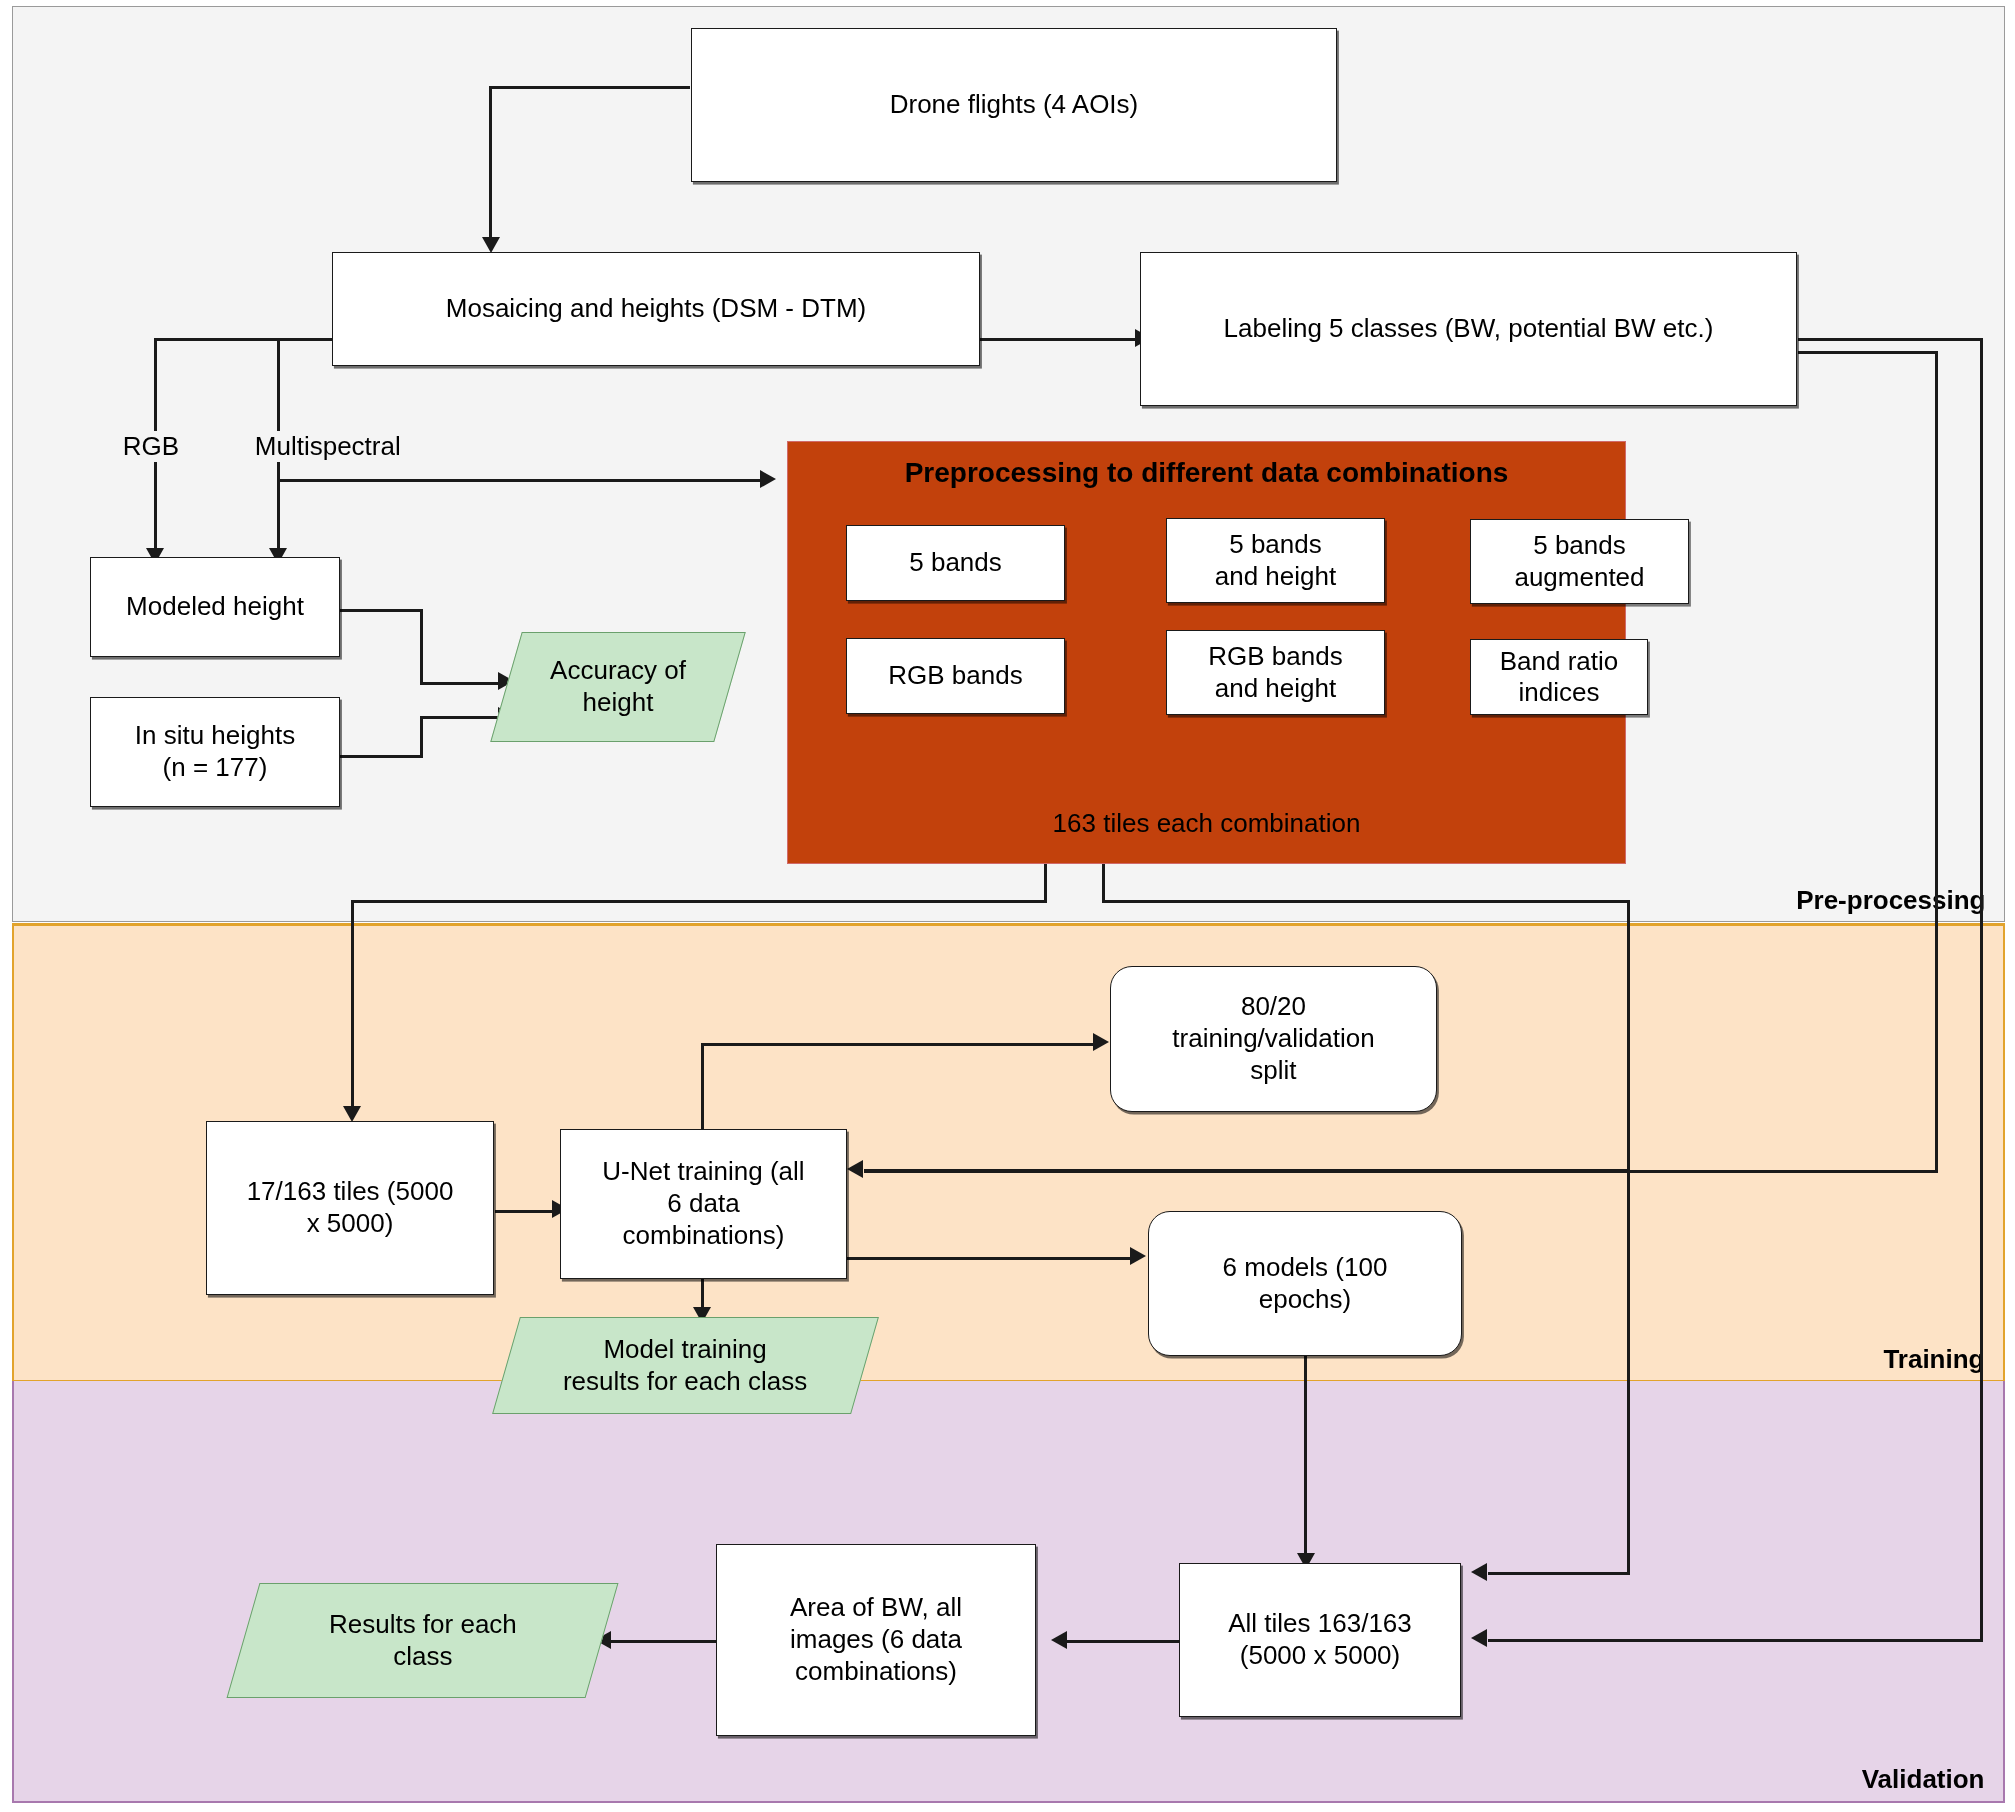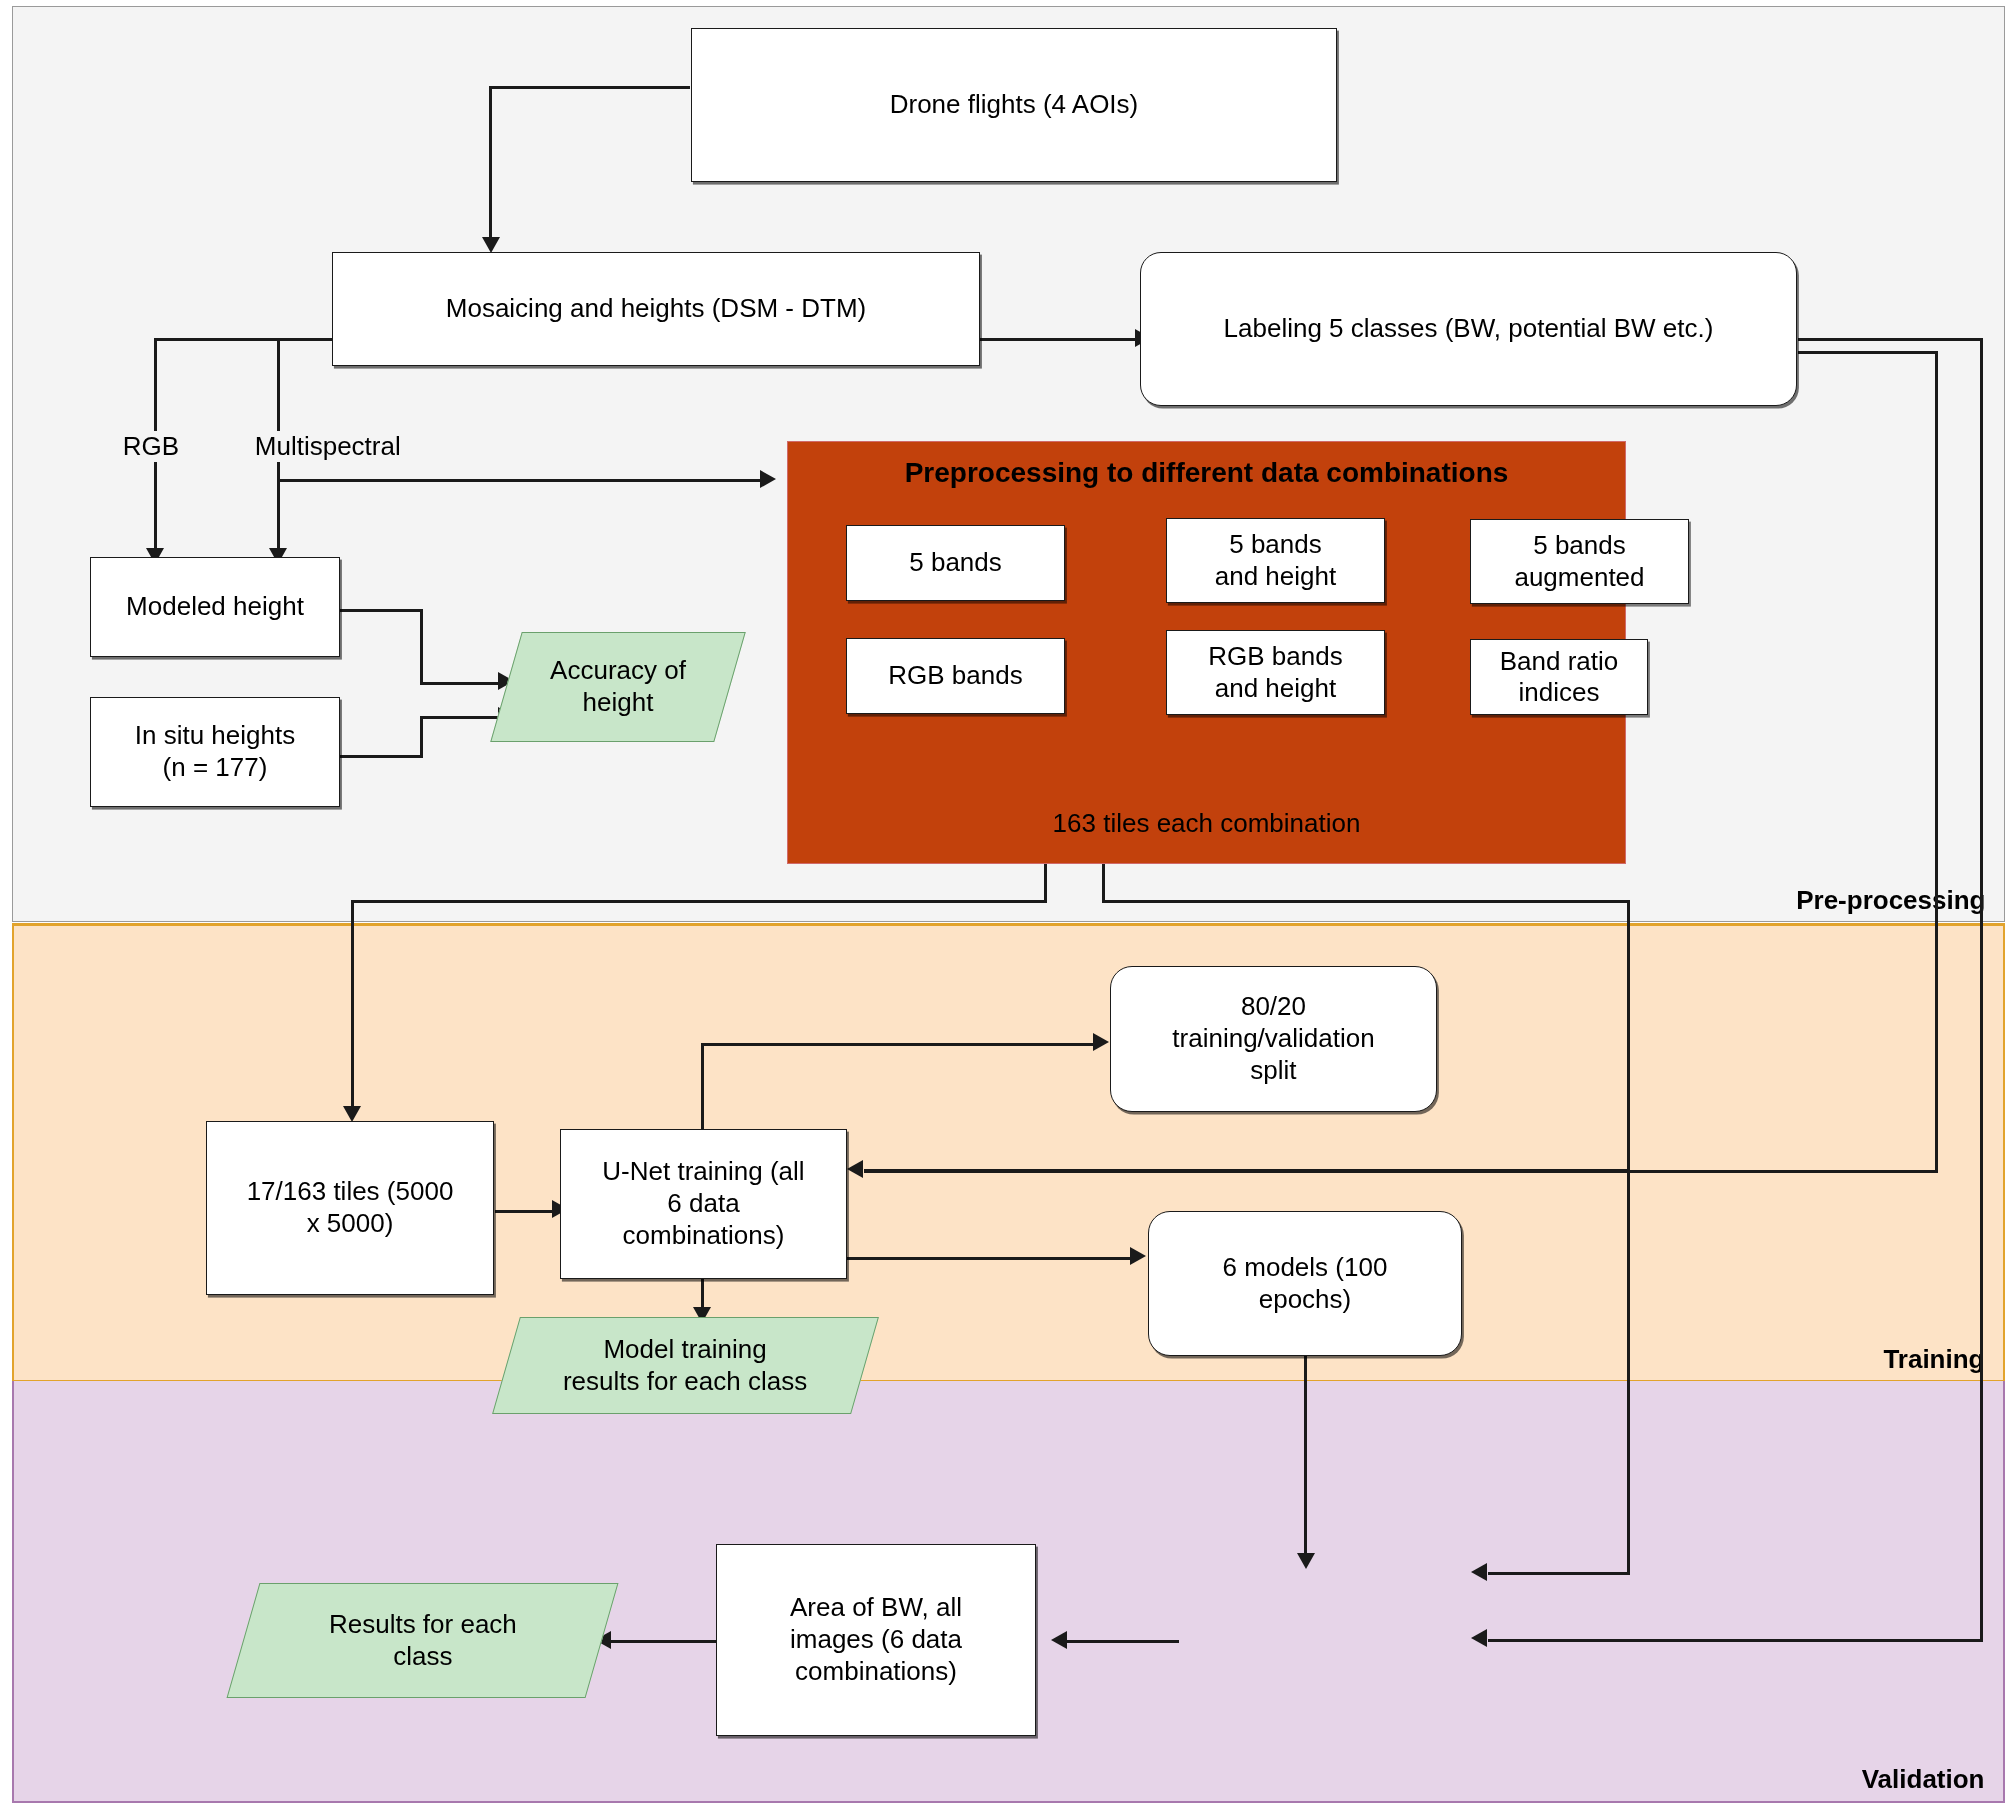--- a/index.html
+++ b/index.html
@@ -248,21 +248,21 @@
   <div class="ln lnh" style="left:609px; top:1640px; width:109px;"></div>
   <div class="arw arw-l" style="left:595px; top:1631px;"></div>
 
   <div class="elabel" style="left:119px; top:431px;">RGB</div>
   <div class="elabel" style="left:251px; top:431px;">Multispectral</div>
 
   <div class="node" style="left:691px; top:28px; width:646px; height:154px;">Drone flights (4 AOIs)</div>
 
   <div class="node" style="left:332px; top:252px; width:648px; height:114px;">Mosaicing and heights (DSM - DTM)</div>
 
-  <div class="node" style="left:1140px; top:252px; width:657px; height:154px;border-radius:21px;">Labeling 5 classes (BW, potential BW etc.)</div>
+  <div class="node" style="left:1140px; top:252px; width:657px; height:154px;">Labeling 5 classes (BW, potential BW etc.)</div>
 
   <div class="node" style="left:90px; top:557px; width:250px; height:100px;">Modeled height</div>
 
   <div class="node" style="left:90px; top:697px; width:250px; height:110px; white-space:pre-line;">In situ heights
 (n = 177)</div>
 
   <div class="para" style="left:506px; top:632px; width:224px; height:110px;">
     <span style="white-space:pre-line;">Accuracy of
 height</span>
   </div>
@@ -296,20 +296,22 @@
 split</div>
 
   <div class="node rounded" style="left:1148px; top:1211px; width:314px; height:145px; white-space:pre-line;">6 models (100
 epochs)</div>
 
   <div class="para" style="left:506px; top:1317px; width:359px; height:97px;">
     <span style="white-space:pre-line;">Model training
 results for each class</span>
   </div>
 
+  <div class="node" style="left:1179px; top:1563px; width:282px; height:154px; white-space:pre-line;">All tiles 163/163
+(5000 x 5000)</div>
 
   <div class="node" style="left:716px; top:1544px; width:320px; height:192px; white-space:pre-line;">Area of BW, all
 images (6 data
 combinations)</div>
 
   <div class="para" style="left:243px; top:1583px; width:359px; height:115px;">
     <span style="white-space:pre-line;">Results for each
 class</span>
   </div>
 

